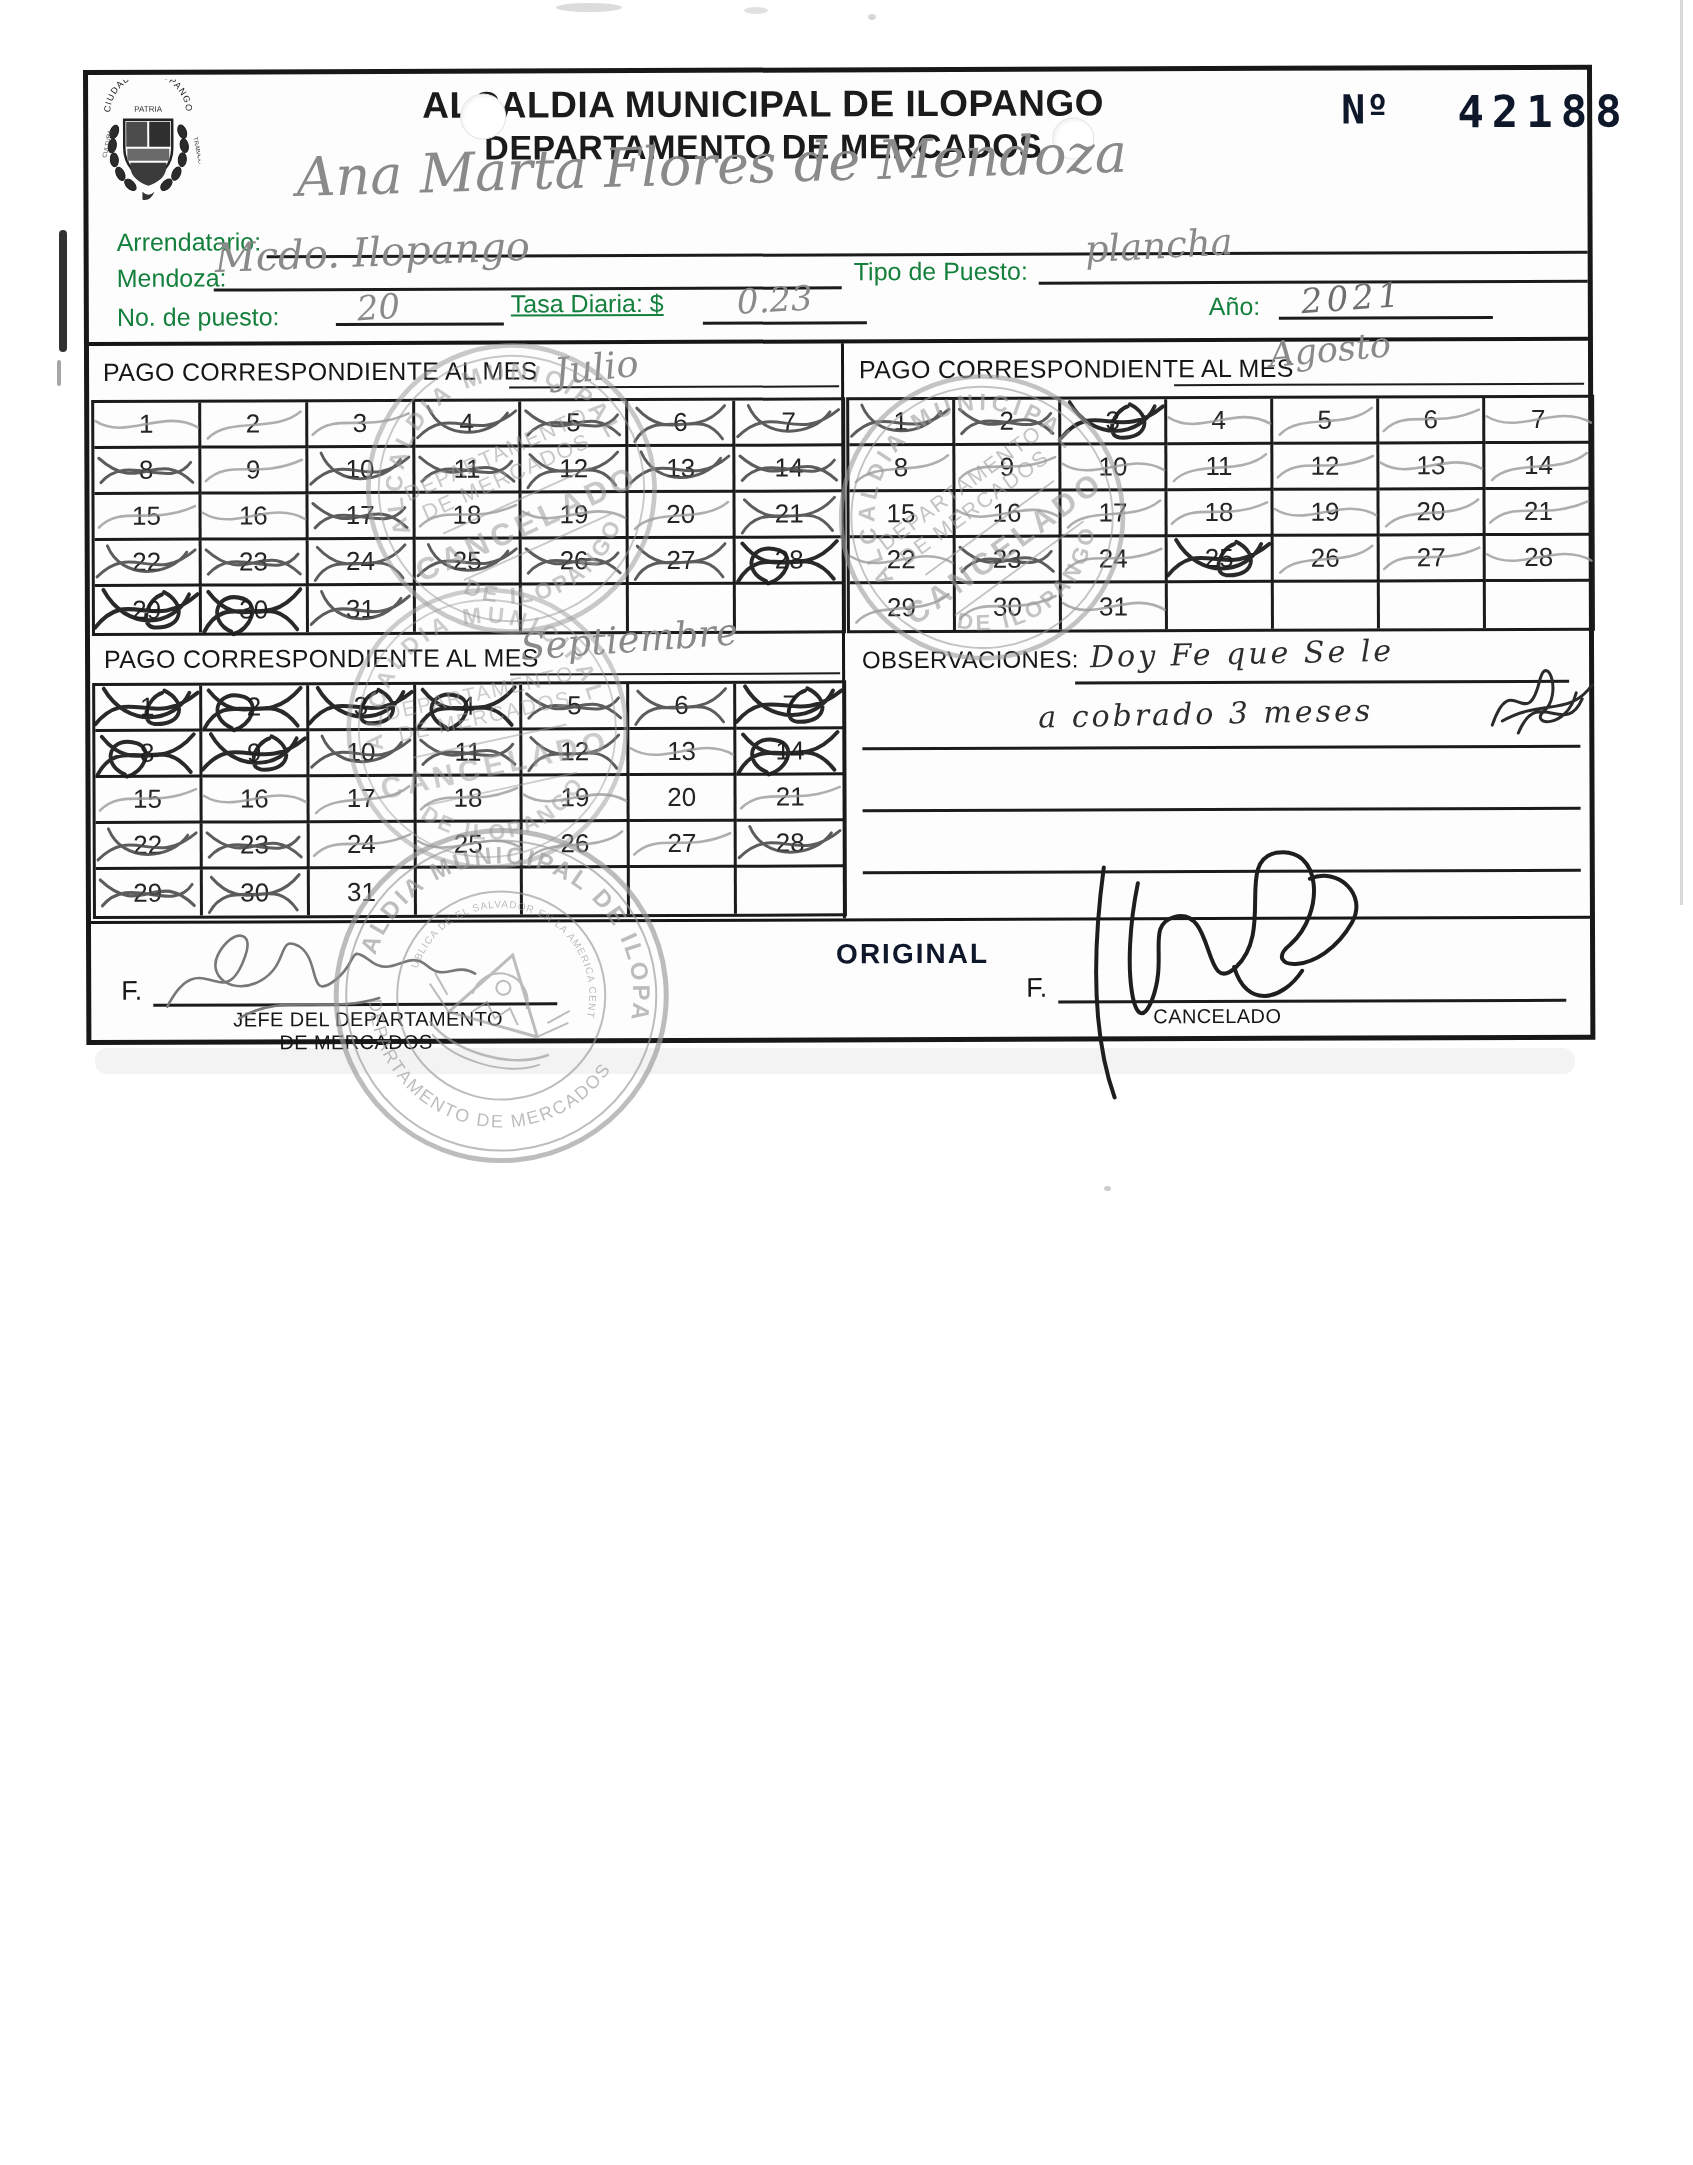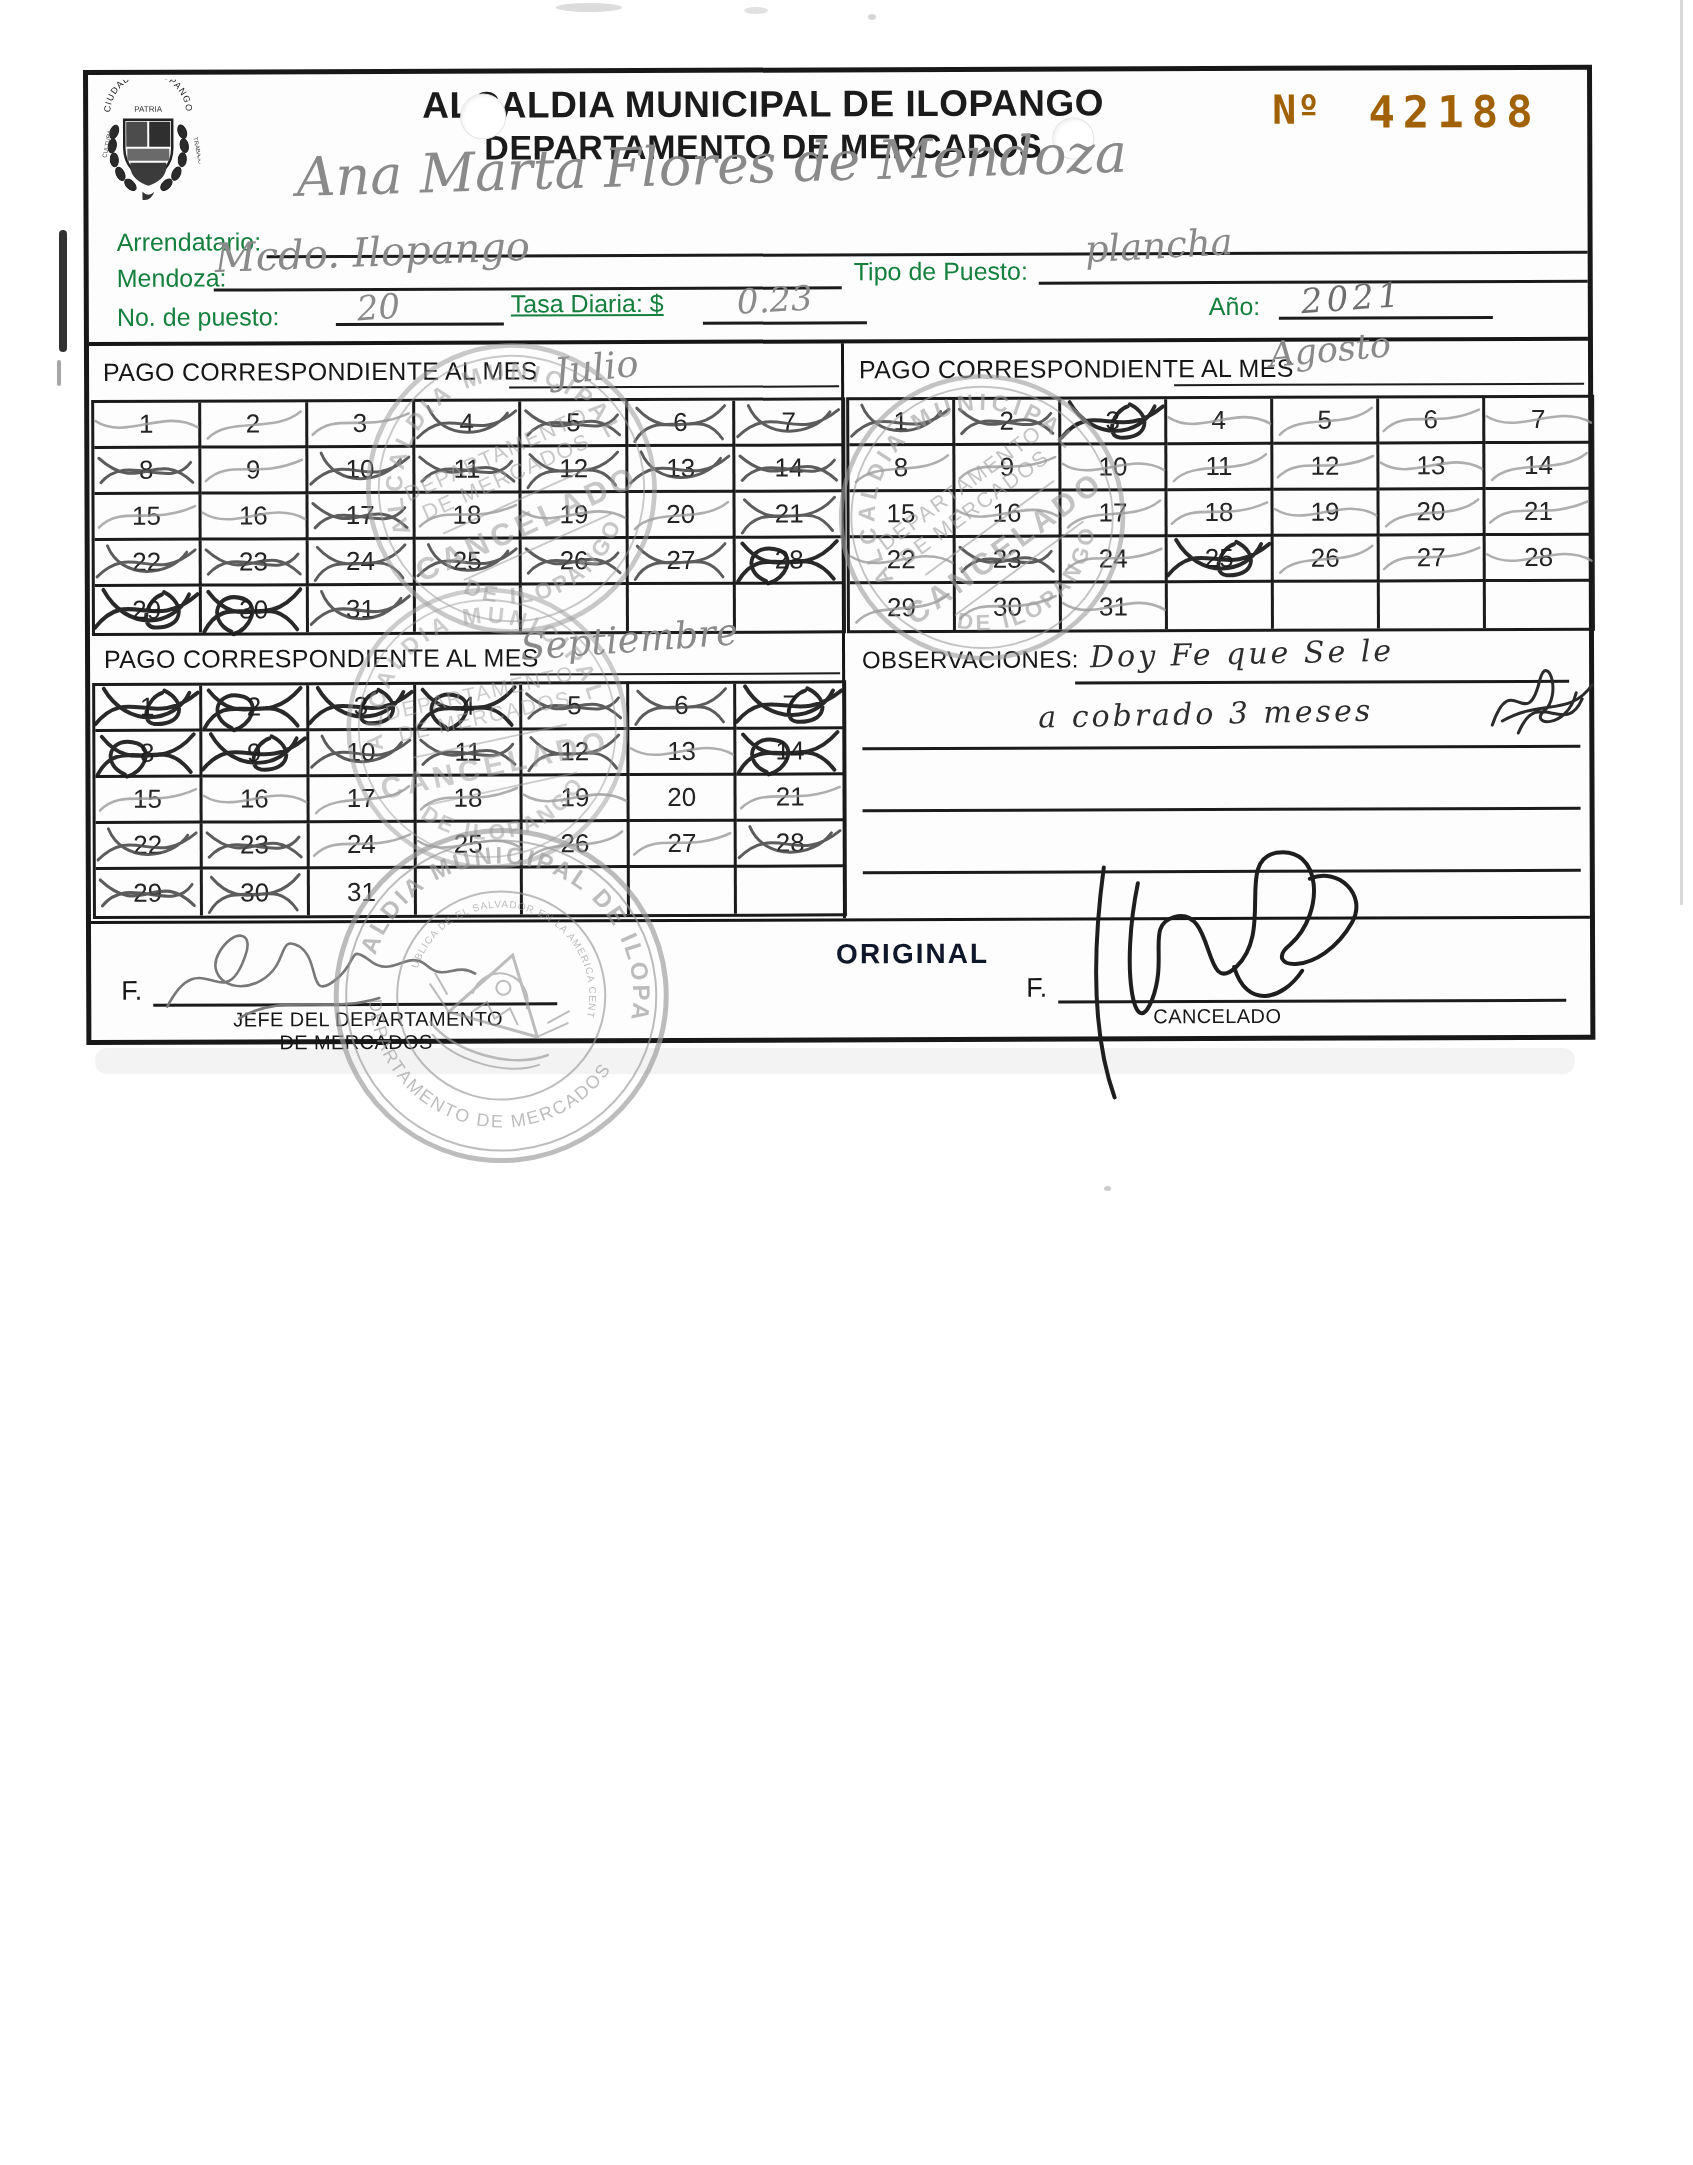--- a/index.html
+++ b/index.html
@@ -19,22 +19,22 @@
   .card{position:absolute;left:83px;top:70px;width:1499px;height:965px;
         border:5px solid #181818;background:#fdfdfd;transform:rotate(-0.2deg);
         transform-origin:top left;overflow:visible;}
   .abs{position:absolute;}
 
   
   .title{left:250px;top:11px;width:850px;text-align:center;font-weight:bold;
          font-size:37px;letter-spacing:.5px;color:#1b1b1b;}
   .title2{left:250px;top:55px;width:850px;text-align:center;font-weight:bold;
           font-size:34px;letter-spacing:.5px;color:#1b1b1b;}
-  .doc-number{left:1184px;top:16px;display:flex;align-items:flex-start;gap:48px;
-              font-family:"DejaVu Sans Mono",monospace;color:#a16207;}
+  .doc-number{left:1253px;top:16px;display:flex;align-items:flex-start;gap:68px;
+              font-family:"DejaVu Sans Mono",monospace;color:#0f172a;}
   .doc-number .no{font-size:40px;font-weight:bold;}
   .doc-number .num{font-size:44px;letter-spacing:8px;font-weight:bold;}
   .punch{position:absolute;background:#ffffff;border-radius:50%;border:1px solid #e3e3e3;
          box-shadow:inset 2px 2px 3px rgba(0,0,0,.05);}
 
   
   .lbl{font-size:25px;color:#15803d;white-space:nowrap;}
   .rule{border-bottom:3px solid #1c1c1c;height:0;}
   .rule2{border-bottom:2px solid #1c1c1c;height:0;}
   .divider-h{background:#161616;}

